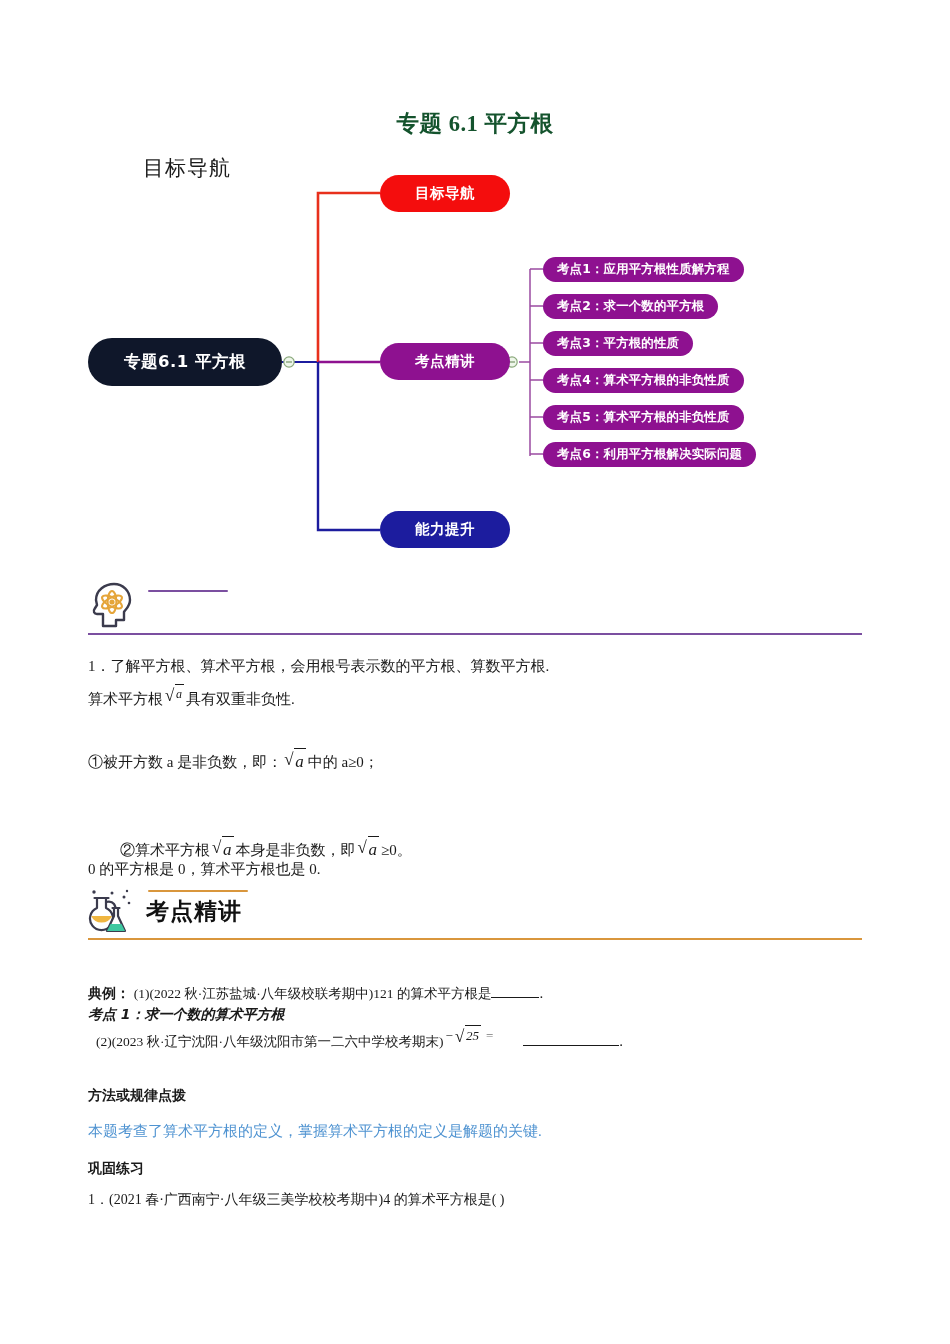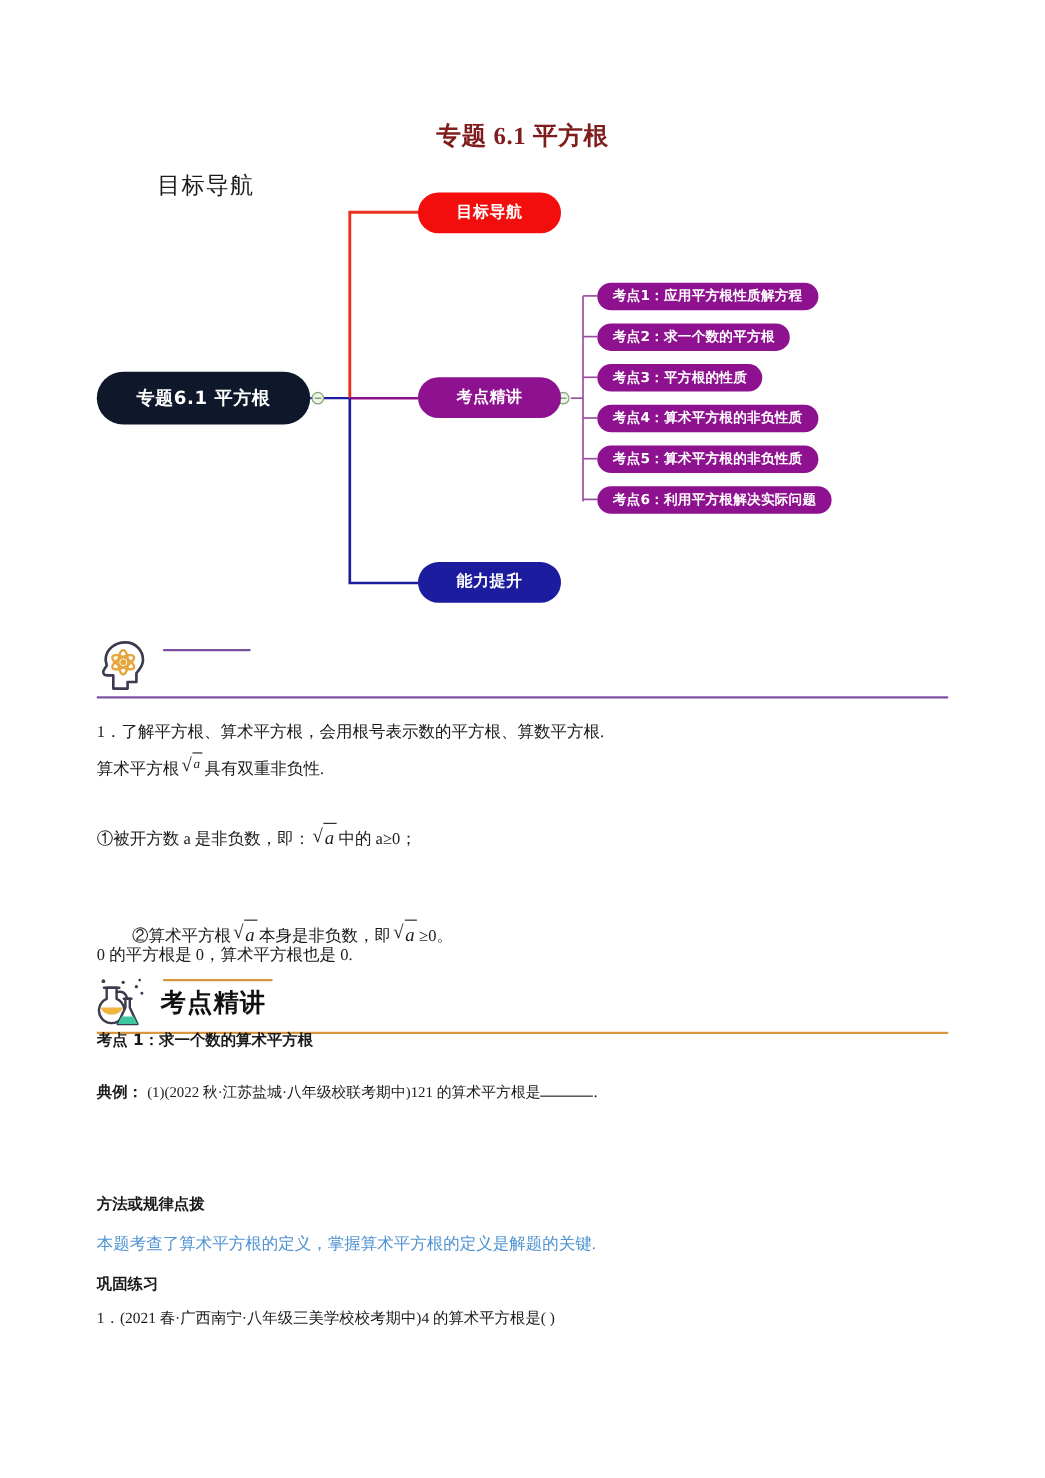--- a/index.html
+++ b/index.html
@@ -25,21 +25,21 @@
   .doc-title {
     position: absolute;
     top: 108px;
     left: 0;
     width: 950px;
     text-align: center;
     font-family: "Liberation Serif", "DejaVu Serif", serif;
     font-weight: bold;
     font-size: 22.5px;
     letter-spacing: 0.5px;
-    color: #7f1d1d;
+    color: #14532d;
   }
 
   
   .mindmap {
     position: absolute;
     left: 0;
     top: 150px;
     width: 789px;
     height: 420px;
   }
@@ -288,27 +288,30 @@
       <circle cx="24" cy="7" r="1.5" fill="#3b3b4d"></circle>
       <circle cx="36" cy="11" r="1.5" fill="#3b3b4d"></circle>
       <circle cx="41" cy="17" r="1.3" fill="#3b3b4d"></circle>
       <circle cx="39" cy="5" r="1.2" fill="#3b3b4d"></circle>
     </svg>
     <div class="rule-short" style="left:60px; top:4px; width:100px; background:#d9963c;"></div>
     <div class="sec-title" style="top:10px;">考点精讲</div>
   </div>
   <div class="rule-long" style="top:938px; background:#d9963c;"></div>
 
-  <div class="txt txt-bold" style="top:936px;">考点 1：求一个数的算术平方根</div>
+  <div class="txt txt-bold" style="top:1004px;font-style:italic;">考点 1：求一个数的算术平方根</div>
 
   <div class="txt" style="top:982px;">
     <span class="txt-bold">典例：</span>
     <span style="font-size:13.5px;">(1)(2022 秋·江苏盐城·八年级校联考期中)121 的算术平方根是</span><span class="blank" style="width:48px;"></span><span>.</span>
   </div>
 
+  <div class="txt indent" style="top:1025px;">
+    <span style="font-size:13.5px;">(2)(2023 秋·辽宁沈阳·八年级沈阳市第一二六中学校考期末)</span><span class="sup-sqrt" style="font-size:13px; margin-left:2px;"><span>−</span><span class="sqrt"><span class="rad">25</span></span><span style="margin-left:3px; color:#7a7a7a;">=</span></span><span class="blank" style="width:96px; margin-left:30px;"></span><span>.</span>
+  </div>
 
   <div class="txt txt-bold" style="top:1085px;">方法或规律点拨</div>
 
   <div class="txt txt-blue" style="top:1120px;">本题考查了算术平方根的定义，掌握算术平方根的定义是解题的关键.</div>
 
   <div class="txt txt-bold" style="top:1158px;">巩固练习</div>
 
   <div class="txt" style="top:1189px; font-size:14px;">1．(2021 春·广西南宁·八年级三美学校校考期中)4 的算术平方根是(    )</div>
 
 </div>

